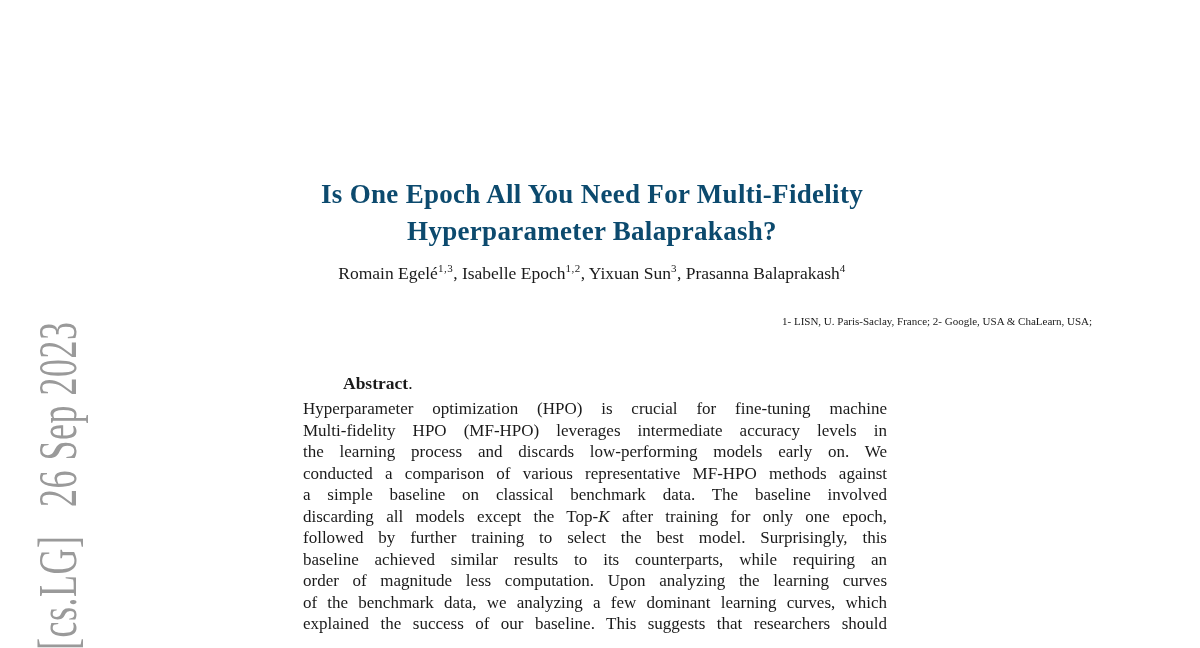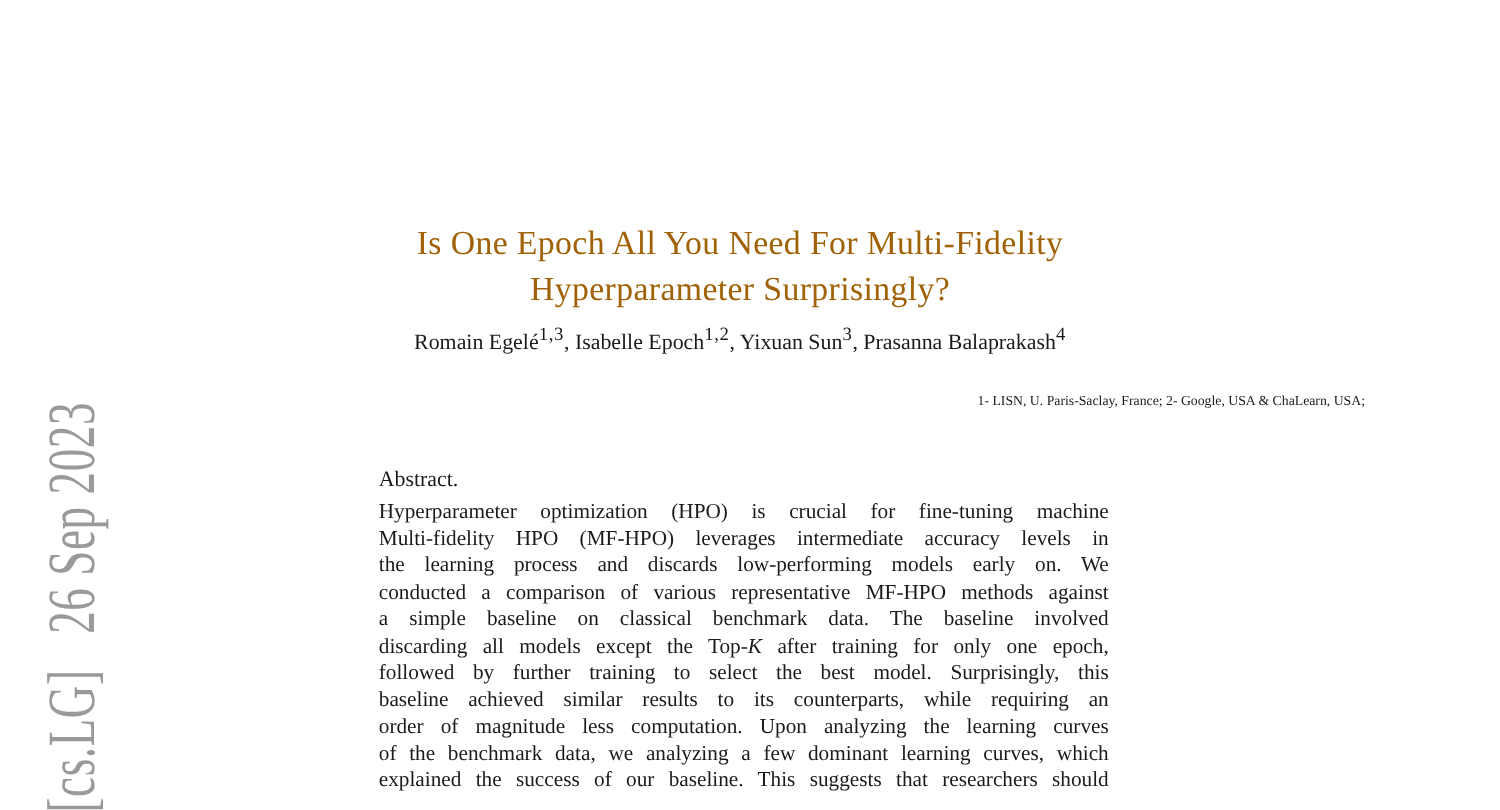--- a/index.html
+++ b/index.html
@@ -22,37 +22,37 @@
     letter-spacing: 0.5px;
     white-space: pre;
     color: #9a9a9a;
   }
   .title {
     position: absolute;
     left: 92px;
     top: 176px;
     width: 1000px;
     text-align: center;
-    font-weight: normal;
+    font-weight: bold;
     font-size: 27px;
     line-height: 37px;
     letter-spacing: 0.3px;
-    color: #a16207;
+    color: #0c4a6e;
   }
   .authors {
     position: absolute;
     left: 92px;
     top: 257px;
     width: 1000px;
     text-align: center;
     font-size: 17.5px;
     line-height: 22px;
   }
   .authors sup {
-    font-size: 15px;
+    font-size: 11px;
     letter-spacing: 0.5px;
   }
   .affiliations {
     position: absolute;
     left: 92px;
     top: 310px;
     width: 1000px;
     text-align: right;
     font-size: 11px;
     line-height: 22.5px;
@@ -62,38 +62,38 @@
     left: 303px;
     top: 372px;
     width: 584px;
     font-size: 17px;
   }
   .abs-heading {
     font-size: 17.5px;
     line-height: 22px;
     margin-bottom: 4px;
   }
-  .abs-heading b { font-weight: normal; }
+  .abs-heading b { font-weight: bold; margin-left: 40px; }
   .abs-line {
     line-height: 21.5px;
     text-align: justify;
     text-align-last: justify;
   }
   .abs-line .mvar { font-style: italic; }
 </style>
 </head>
 <body>
 
 <div class="paper" style="background: rgb(255, 255, 255); color: rgb(26, 26, 26);">
 
   <div class="arxiv-stamp" style="color: rgb(154, 154, 154);">[cs.LG]   26 Sep 2023</div>
 
   <div class="title">
     <div>Is One Epoch All You Need For Multi-Fidelity</div>
-    <div>Hyperparameter Surprisingly?</div>
+    <div>Hyperparameter Balaprakash?</div>
   </div>
 
   <div class="authors"><span><span>Romain Egelé</span><sup>1,3</sup><span>, </span></span><span><span>Isabelle Epoch</span><sup>1,2</sup><span>, </span></span><span><span>Yixuan Sun</span><sup>3</sup><span>, </span></span><span><span>Prasanna Balaprakash</span><sup>4</sup><span></span></span></div>
 
   <div class="affiliations">
     <div>1- LISN, U. Paris-Saclay, France; 2- Google, USA &amp; ChaLearn, USA;</div>
   </div>
 
   <div class="abstract">
     <div class="abs-heading"><b>Abstract</b><span>.</span></div>

